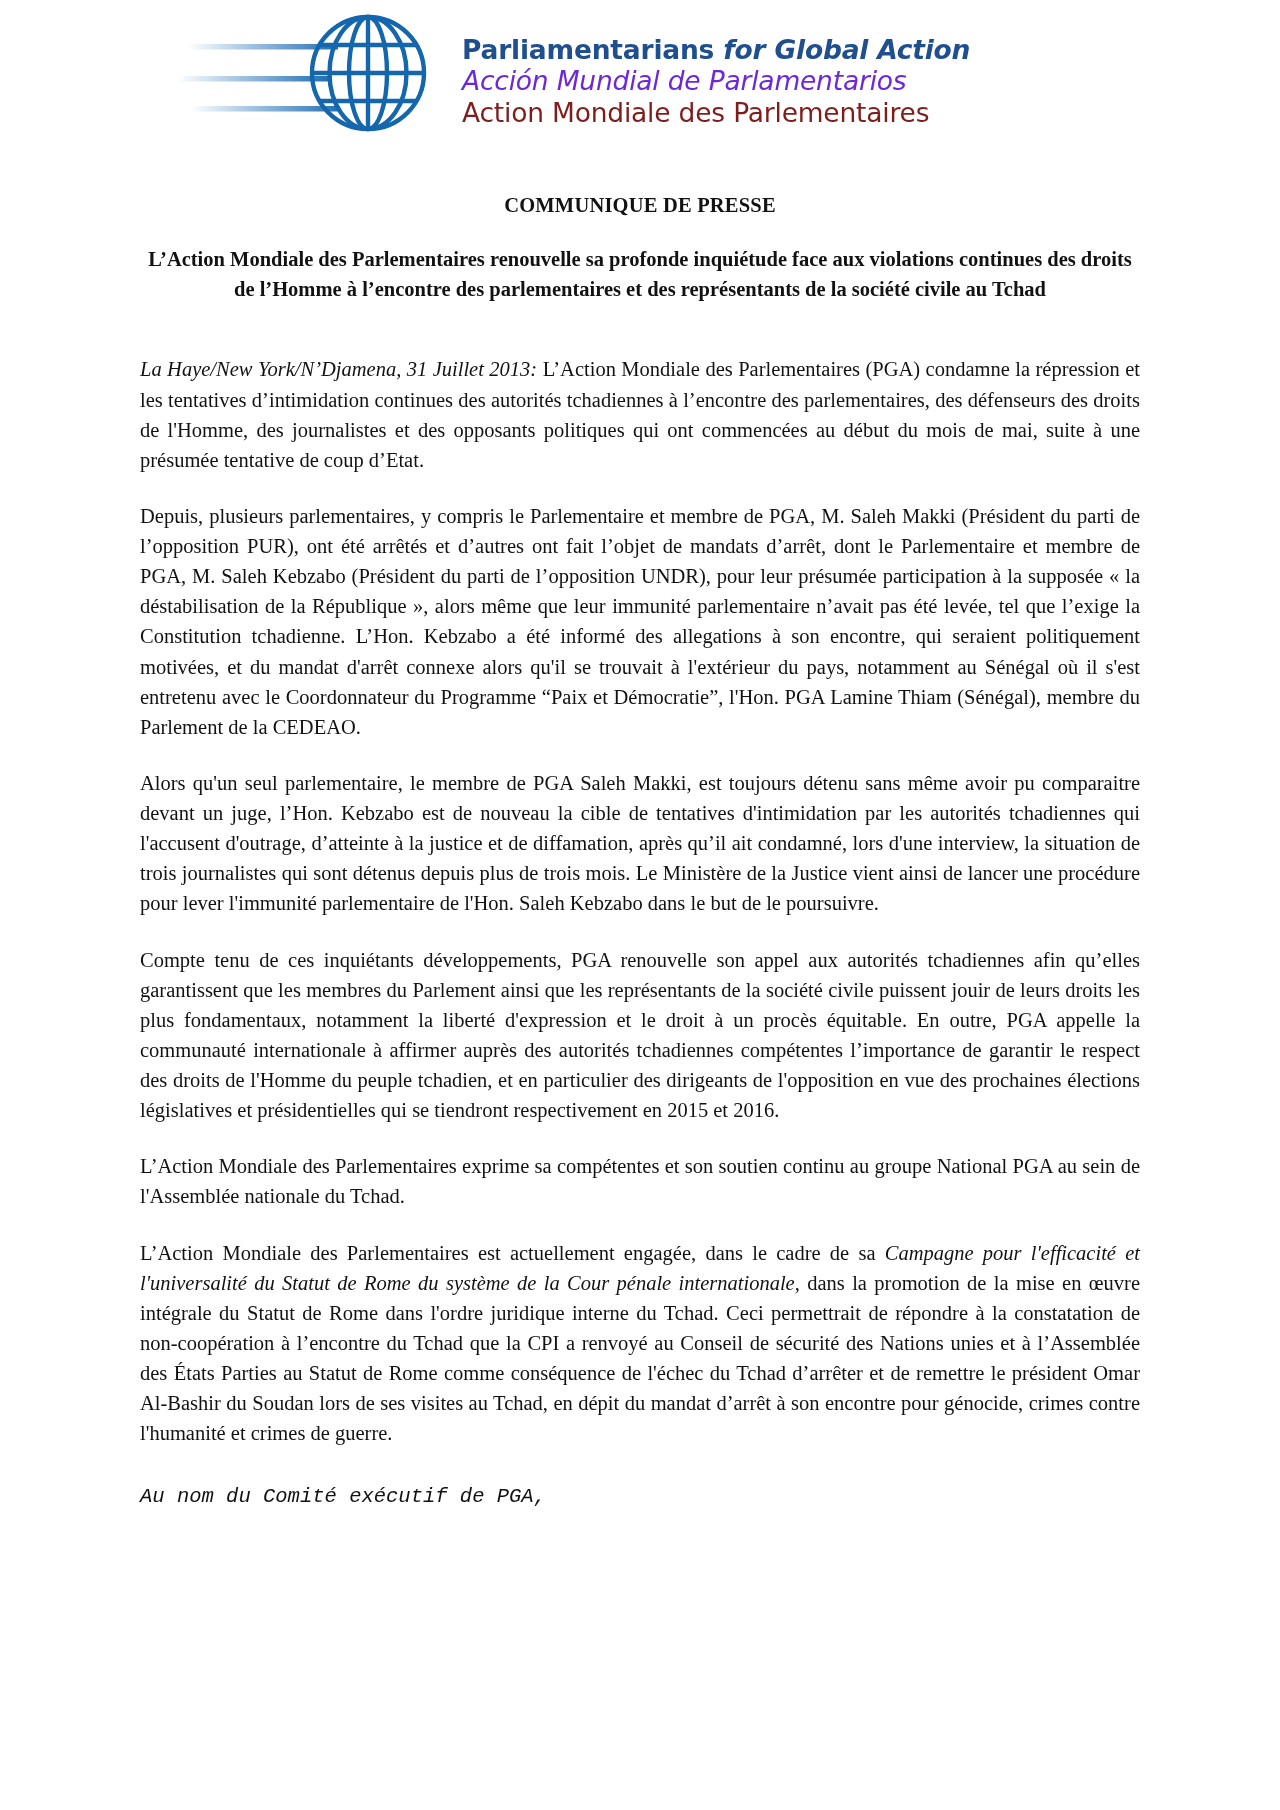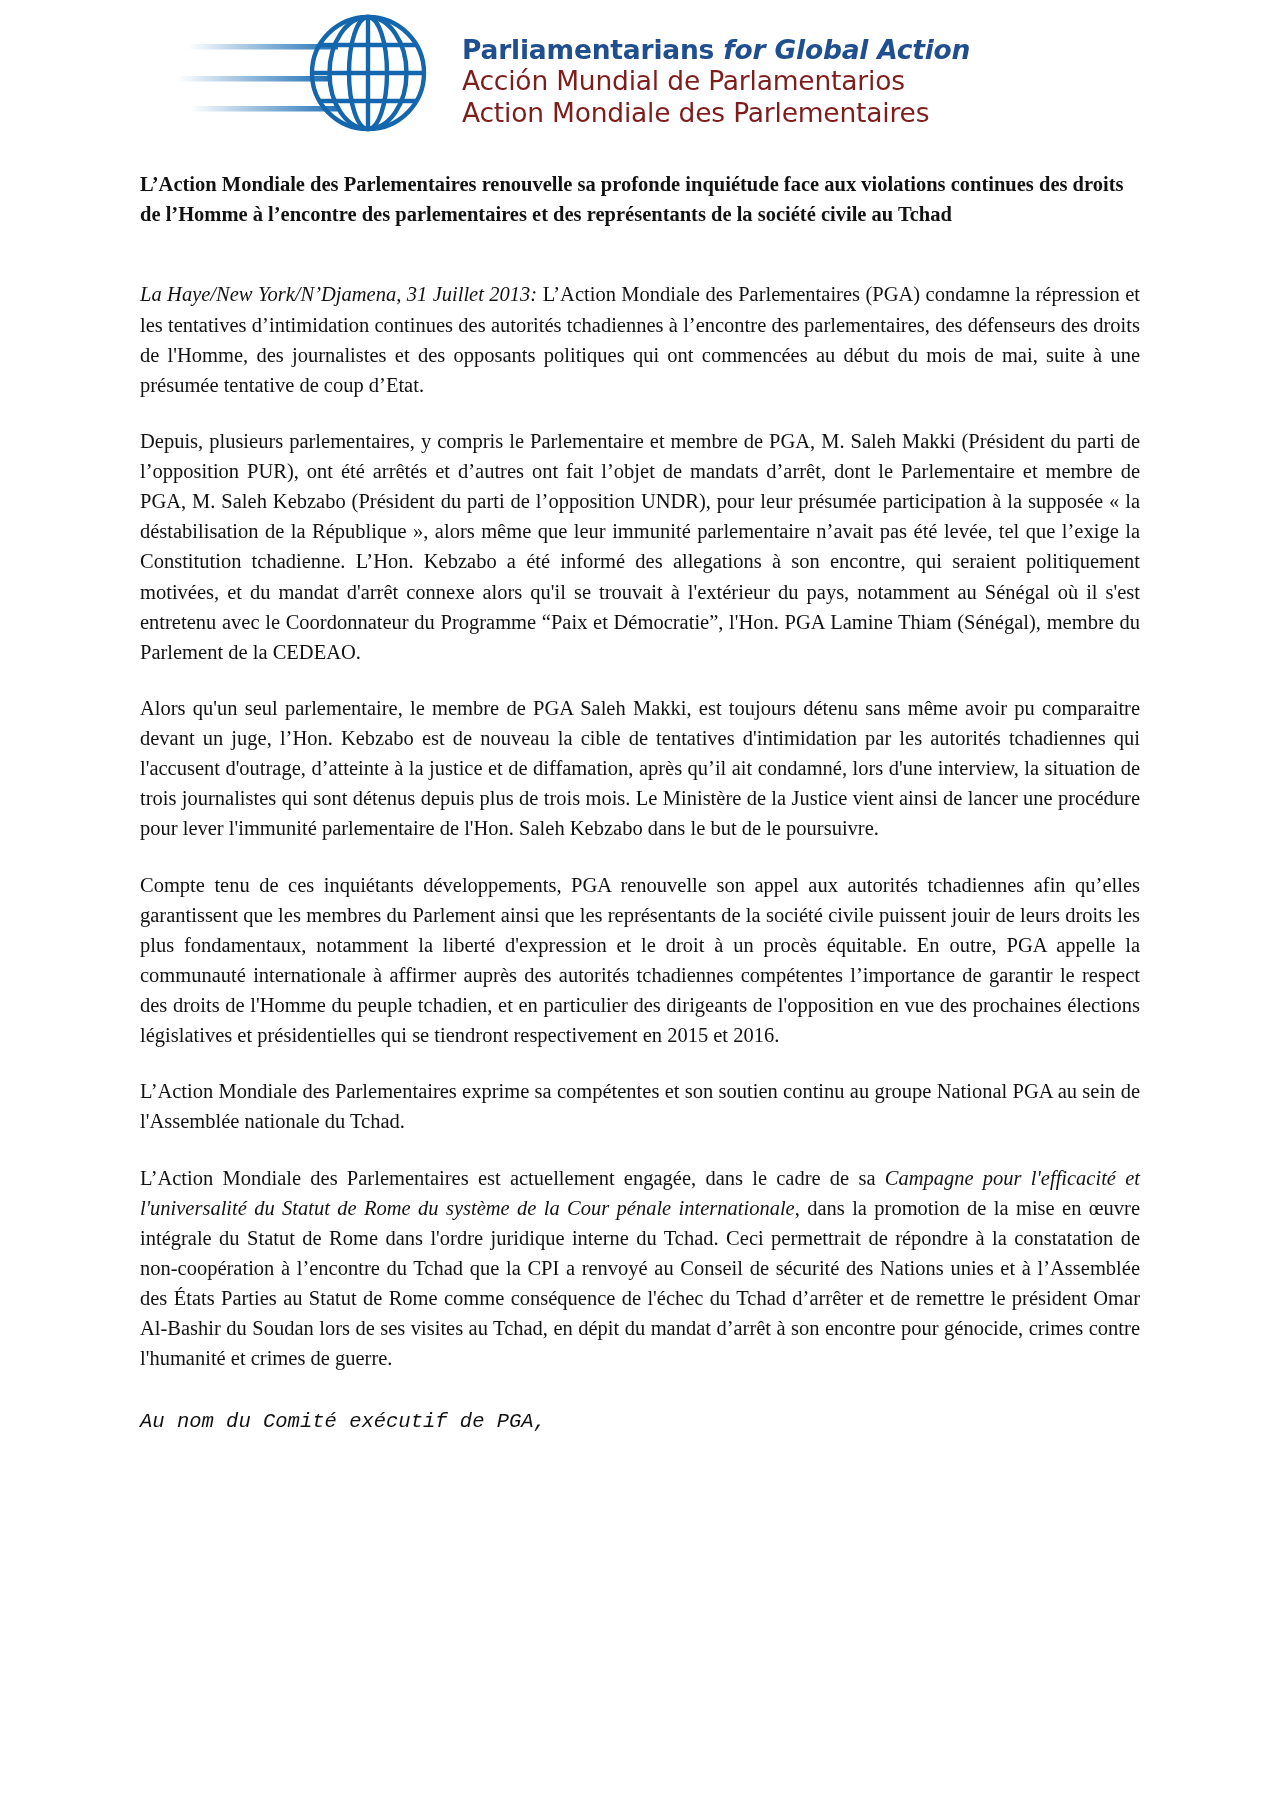--- a/index.html
+++ b/index.html
@@ -46,32 +46,33 @@
     padding-top: 4px;
     margin-top: 12px;
   }
   .logo-line {
     font-size: 26.5px;
     letter-spacing: -0.2px;
     white-space: nowrap;
   }
   .logo-line.l1 { font-weight: bold; color: #1f4f8f; }
   .logo-line.l1 .ital { font-style: italic; color: #1f4f8f; }
-  .logo-line.l2 { color: #7f1d1d; font-weight: 500; }
+  .logo-line.l2 { color: #6d28d9; font-weight: 500; font-style: italic; }
   .logo-line.l3 { color: #7f1d1d; font-weight: 500; }
 
   
   .doc-kicker {
     text-align: center;
     font-weight: bold;
     font-size: 20.5px;
     letter-spacing: 0.2px;
     margin: 52px 0 0 0;
   }
   .doc-title {
+    text-align: center;
     font-weight: bold;
     font-size: 20.5px;
     line-height: 1.45;
     margin: 28px auto 0 auto;
     width: 1000px;
   }
 
   
   .body-wrap {
     width: 1000px;
@@ -132,20 +133,21 @@
       </svg>
     </div>
 
     <div class="logo-text">
       <div class="logo-line l1"><span>Parliamentarians </span><span class="ital">for Global Action</span></div>
       <div class="logo-line l2">Acción Mundial de Parlamentarios</div>
       <div class="logo-line l3">Action Mondiale des Parlementaires</div>
     </div>
   </div>
 
+  <div class="doc-kicker">COMMUNIQUE DE PRESSE</div>
   <h1 class="doc-title">L’Action Mondiale des Parlementaires renouvelle sa profonde inquiétude face aux violations continues des droits de l’Homme à l’encontre des parlementaires et des représentants de la société civile au Tchad</h1>
 
   <div class="body-wrap">
 
     <p class="para"><span class="dateline">La Haye/New York/N’Djamena, 31 Juillet 2013:</span><span> L’Action Mondiale des Parlementaires (PGA) condamne la répression et les tentatives d’intimidation continues des autorités tchadiennes à l’encontre des parlementaires, des défenseurs des droits de l'Homme, des journalistes et des opposants politiques qui ont commencées au début du mois de mai, suite à une présumée tentative de coup d’Etat.</span></p>
 
     <p class="para">Depuis, plusieurs parlementaires, y compris le Parlementaire et membre de PGA, M. Saleh Makki (Président du parti de l’opposition PUR), ont été arrêtés et d’autres ont fait l’objet de mandats d’arrêt, dont le Parlementaire et membre de PGA, M. Saleh Kebzabo (Président du parti de l’opposition UNDR), pour leur présumée participation à la supposée « la déstabilisation de la République », alors même que leur immunité parlementaire n’avait pas été levée, tel que l’exige la Constitution tchadienne. L’Hon. Kebzabo a été informé des allegations à son encontre, qui seraient politiquement motivées, et du mandat d'arrêt connexe alors qu'il se trouvait à l'extérieur du pays, notamment au Sénégal où il s'est entretenu avec le Coordonnateur du Programme “Paix et Démocratie”, l'Hon. PGA Lamine Thiam (Sénégal), membre du Parlement de la CEDEAO.</p>
 
     <p class="para">Alors qu'un seul parlementaire, le membre de PGA Saleh Makki, est toujours détenu sans même avoir pu comparaitre devant un juge, l’Hon. Kebzabo est de nouveau la cible de tentatives d'intimidation par les autorités tchadiennes qui l'accusent d'outrage, d’atteinte à la justice et de diffamation, après qu’il ait condamné, lors d'une interview, la situation de trois journalistes qui sont détenus depuis plus de trois mois. Le Ministère de la Justice vient ainsi de lancer une procédure pour lever l'immunité parlementaire de l'Hon. Saleh Kebzabo dans le but de le poursuivre.</p>
 

